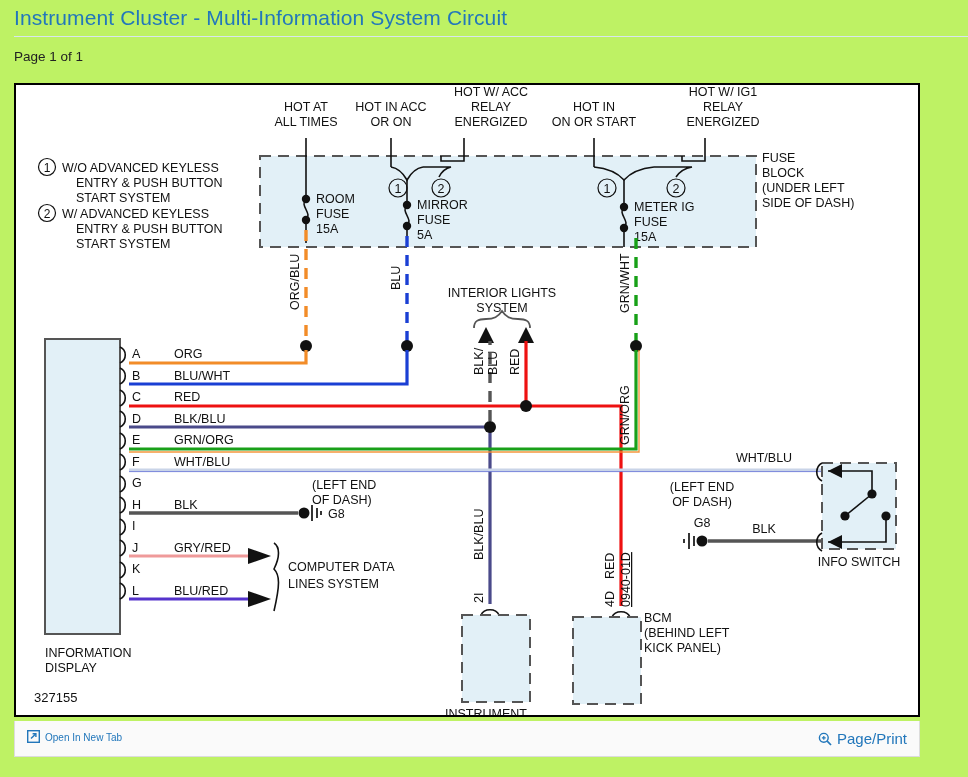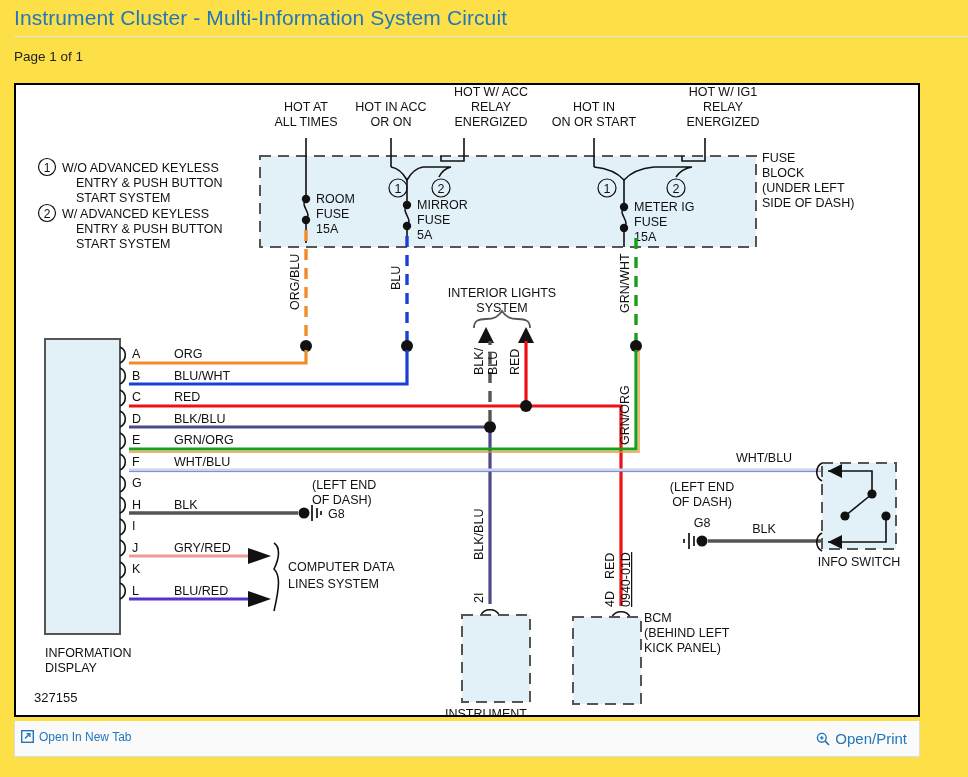--- a/index.html
+++ b/index.html
@@ -3,21 +3,21 @@
 <meta charset="utf-8">
 <style>
   * { box-sizing: border-box; }
   html, body {
     margin: 0; padding: 0;
     width: 968px; height: 777px;
     background: #ffffff;
     font-family: "Liberation Sans", sans-serif;
     overflow: hidden;
   }
-  #root { position: relative; width: 968px; height: 777px; background:#fde047; }
+  #root { position: relative; width: 968px; height: 777px; background:#bef264; }
 
   
   #title {
     position: absolute; left: 14px; top: 6px;
     font-size: 21px; color: #2277bb; letter-spacing: .1px;
     white-space: nowrap;
   }
   #title-rule {
     position: absolute; left: 14px; top: 36px; width: 954px; height: 1px;
     background: #d8e6ef;
@@ -36,22 +36,22 @@
   #diagram { position: absolute; inset: 0; }
   #diagram svg { display: block; }
 
   
   #footer {
     position: absolute; left: 14px; top: 721px;
     width: 906px; height: 36px;
     background: #fafafa; border: 1px solid #dcdcdc; border-top: none;
   }
   #open-tab {
-    position: absolute; left: 6px; top: 9px;
-    font-size: 12px; color: #2277bb; white-space: nowrap; cursor: pointer;
+    position: absolute; left: 12px; top: 9px;
+    font-size: 10px; color: #2277bb; white-space: nowrap; cursor: pointer;
   }
   #zoom-print {
     position: absolute; right: 12px; top: 9px;
     font-size: 15px; color: #2277bb; white-space: nowrap; cursor: pointer;
   }
   .ficon { display:inline-block; vertical-align: -2px; margin-right: 5px; }
 
   .nosel { user-select: none; }
 </style>
 </head>
@@ -358,17 +358,17 @@
         </svg>
       </span><span>Open In New Tab</span>
     </div>
     <div id="zoom-print">
       <span class="ficon">
         <svg width="14" height="14" viewBox="0 0 14 14">
           <circle cx="5.8" cy="5.8" r="4.4" fill="none" stroke="#2277bb" stroke-width="1.4"></circle>
           <path d="M9.2,9.2 L13,13" stroke="#2277bb" stroke-width="1.7"></path>
           <path d="M3.9,5.8 L7.7,5.8 M5.8,3.9 L5.8,7.7" stroke="#2277bb" stroke-width="1.2"></path>
         </svg>
-      </span><span>Open/Print</span>
+      </span><span>Page/Print</span>
     </div>
   </div>
 
 </div>
 
 </body></html>

